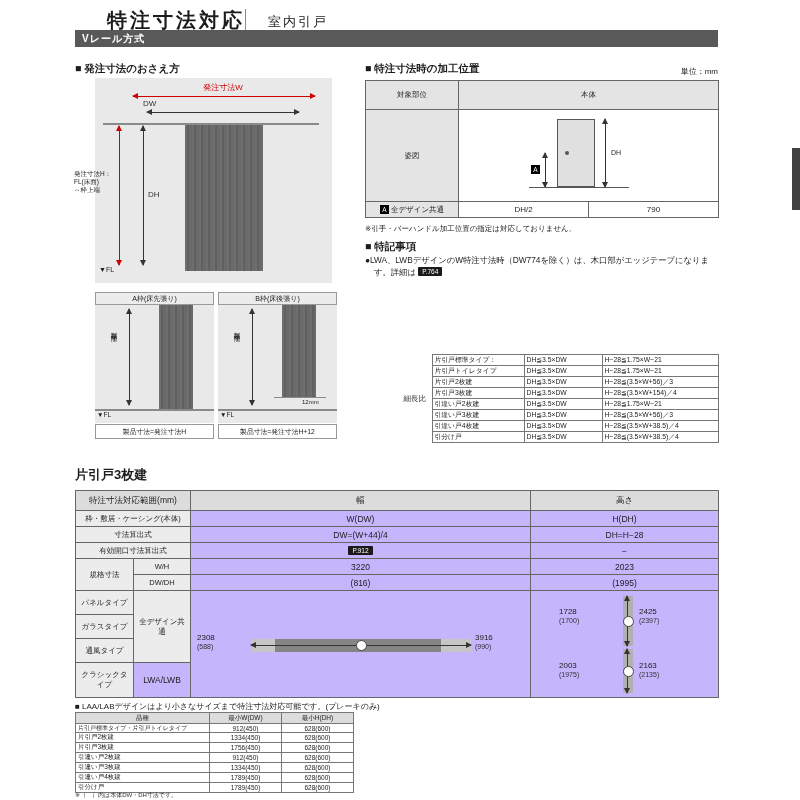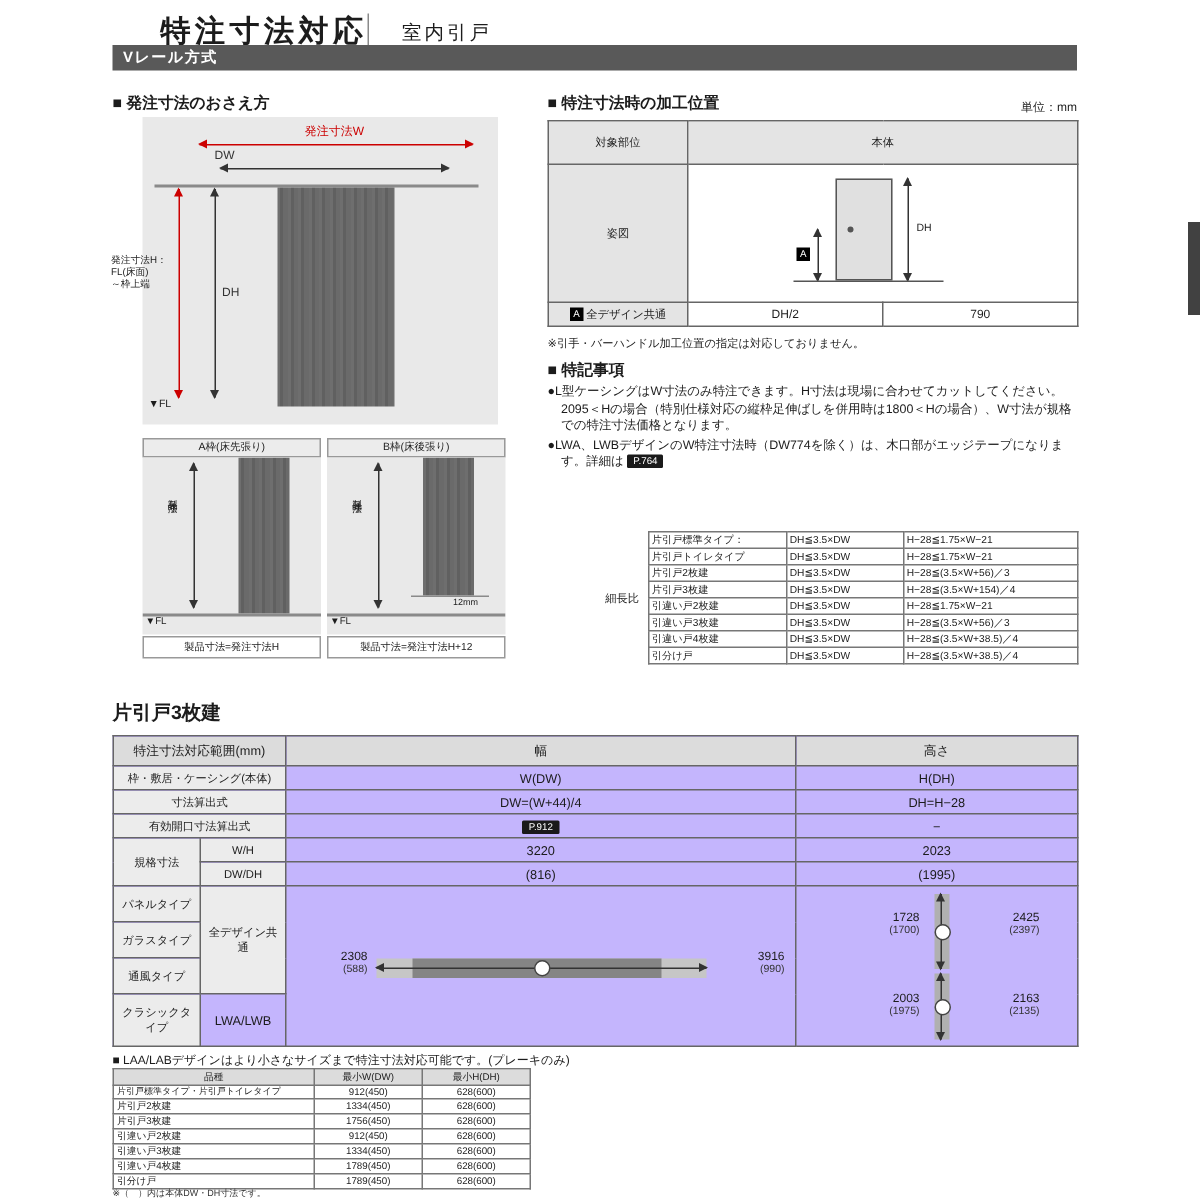--- a/index.html
+++ b/index.html
@@ -53,21 +53,21 @@
 .stab td.slab{border:none;background:#fff;text-align:center;font-size:7.5px;}
 
 .btab{border-collapse:collapse;font-size:8.5px;table-layout:fixed;background:#c4b5fd;}
 .btab td{border:1px solid #666;text-align:center;height:16px;padding:1px 2px;overflow:hidden;}
 .bh td{background:#dcdcdc;height:20px;font-size:8.5px;}
 .bl{background:#ececec;font-size:7.5px;}
 .tt{height:28px;margin-left:28px;}
 .ttl{height:24px;}
 .diagcell{padding:0 !important;vertical-align:top;}
 .wdiag,.hdiag{position:relative;width:100%;height:106px;}
-.numblk{font-size:8px;line-height:9px;text-align:right;}
+.numblk{font-size:8px;line-height:9px;text-align:left;}
 .numblk .sub{font-size:7px;color:#333;}
 .band{position:absolute;background:#c6c6c6;}
 .band-dark{position:absolute;top:0;bottom:0;background:#858585;}
 .knob{position:absolute;left:50%;top:50%;width:11px;height:11px;margin:-5.5px 0 0 -5.5px;background:#fff;border:1.5px solid #444;border-radius:50%;}
 .vband{position:absolute;background:#b0b0b0;}
 
 .mini{border-collapse:collapse;font-size:6.5px;table-layout:fixed;background:#fff;}
 .mini td{border:1px solid #777;height:9px;padding:0 2px;text-align:center;overflow:hidden;}
 .mh td{background:#dcdcdc;height:11px;}
 .ml{text-align:left !important;}
@@ -159,21 +159,20 @@
     <td class="glbl"><span class="amark">A</span><span>全デザイン共通</span></td>
     <td>DH/2</td>
     <td>790</td>
   </tr>
 </tbody>
   </table>
 <div class="abs note" style="left:365px;top:224px;font-size:7.5px;">※引手・バーハンドル加工位置の指定は対応しておりません。</div>
 
 <div class="abs h2" style="left:365px;top:240px;">■ 特記事項</div>
 <div class="abs" style="left:365px;top:255px;width:355px;font-size:8.3px;line-height:11.5px;">
-  <div class="bullet">●L型ケーシングはW寸法のみ特注できます。H寸法は現場に合わせてカットしてください。2095＜Hの場合（特別仕様対応の縦枠足伸ばしを併用時は1800＜Hの場合）、W寸法が規格での特注寸法価格となります。</div>
   <div class="bullet"><span>●LWA、LWBデザインのW特注寸法時（DW774を除く）は、木口部がエッジテープになります。詳細は</span> <span class="badge">P.764</span></div>
 </div>
 
 <table class="stab abs" style="left:398px;top:354px;">
   <colgroup>
       <col style="width:34px">
       <col style="width:92px">
       <col style="width:78px">
       <col style="width:116px">
     </colgroup>

